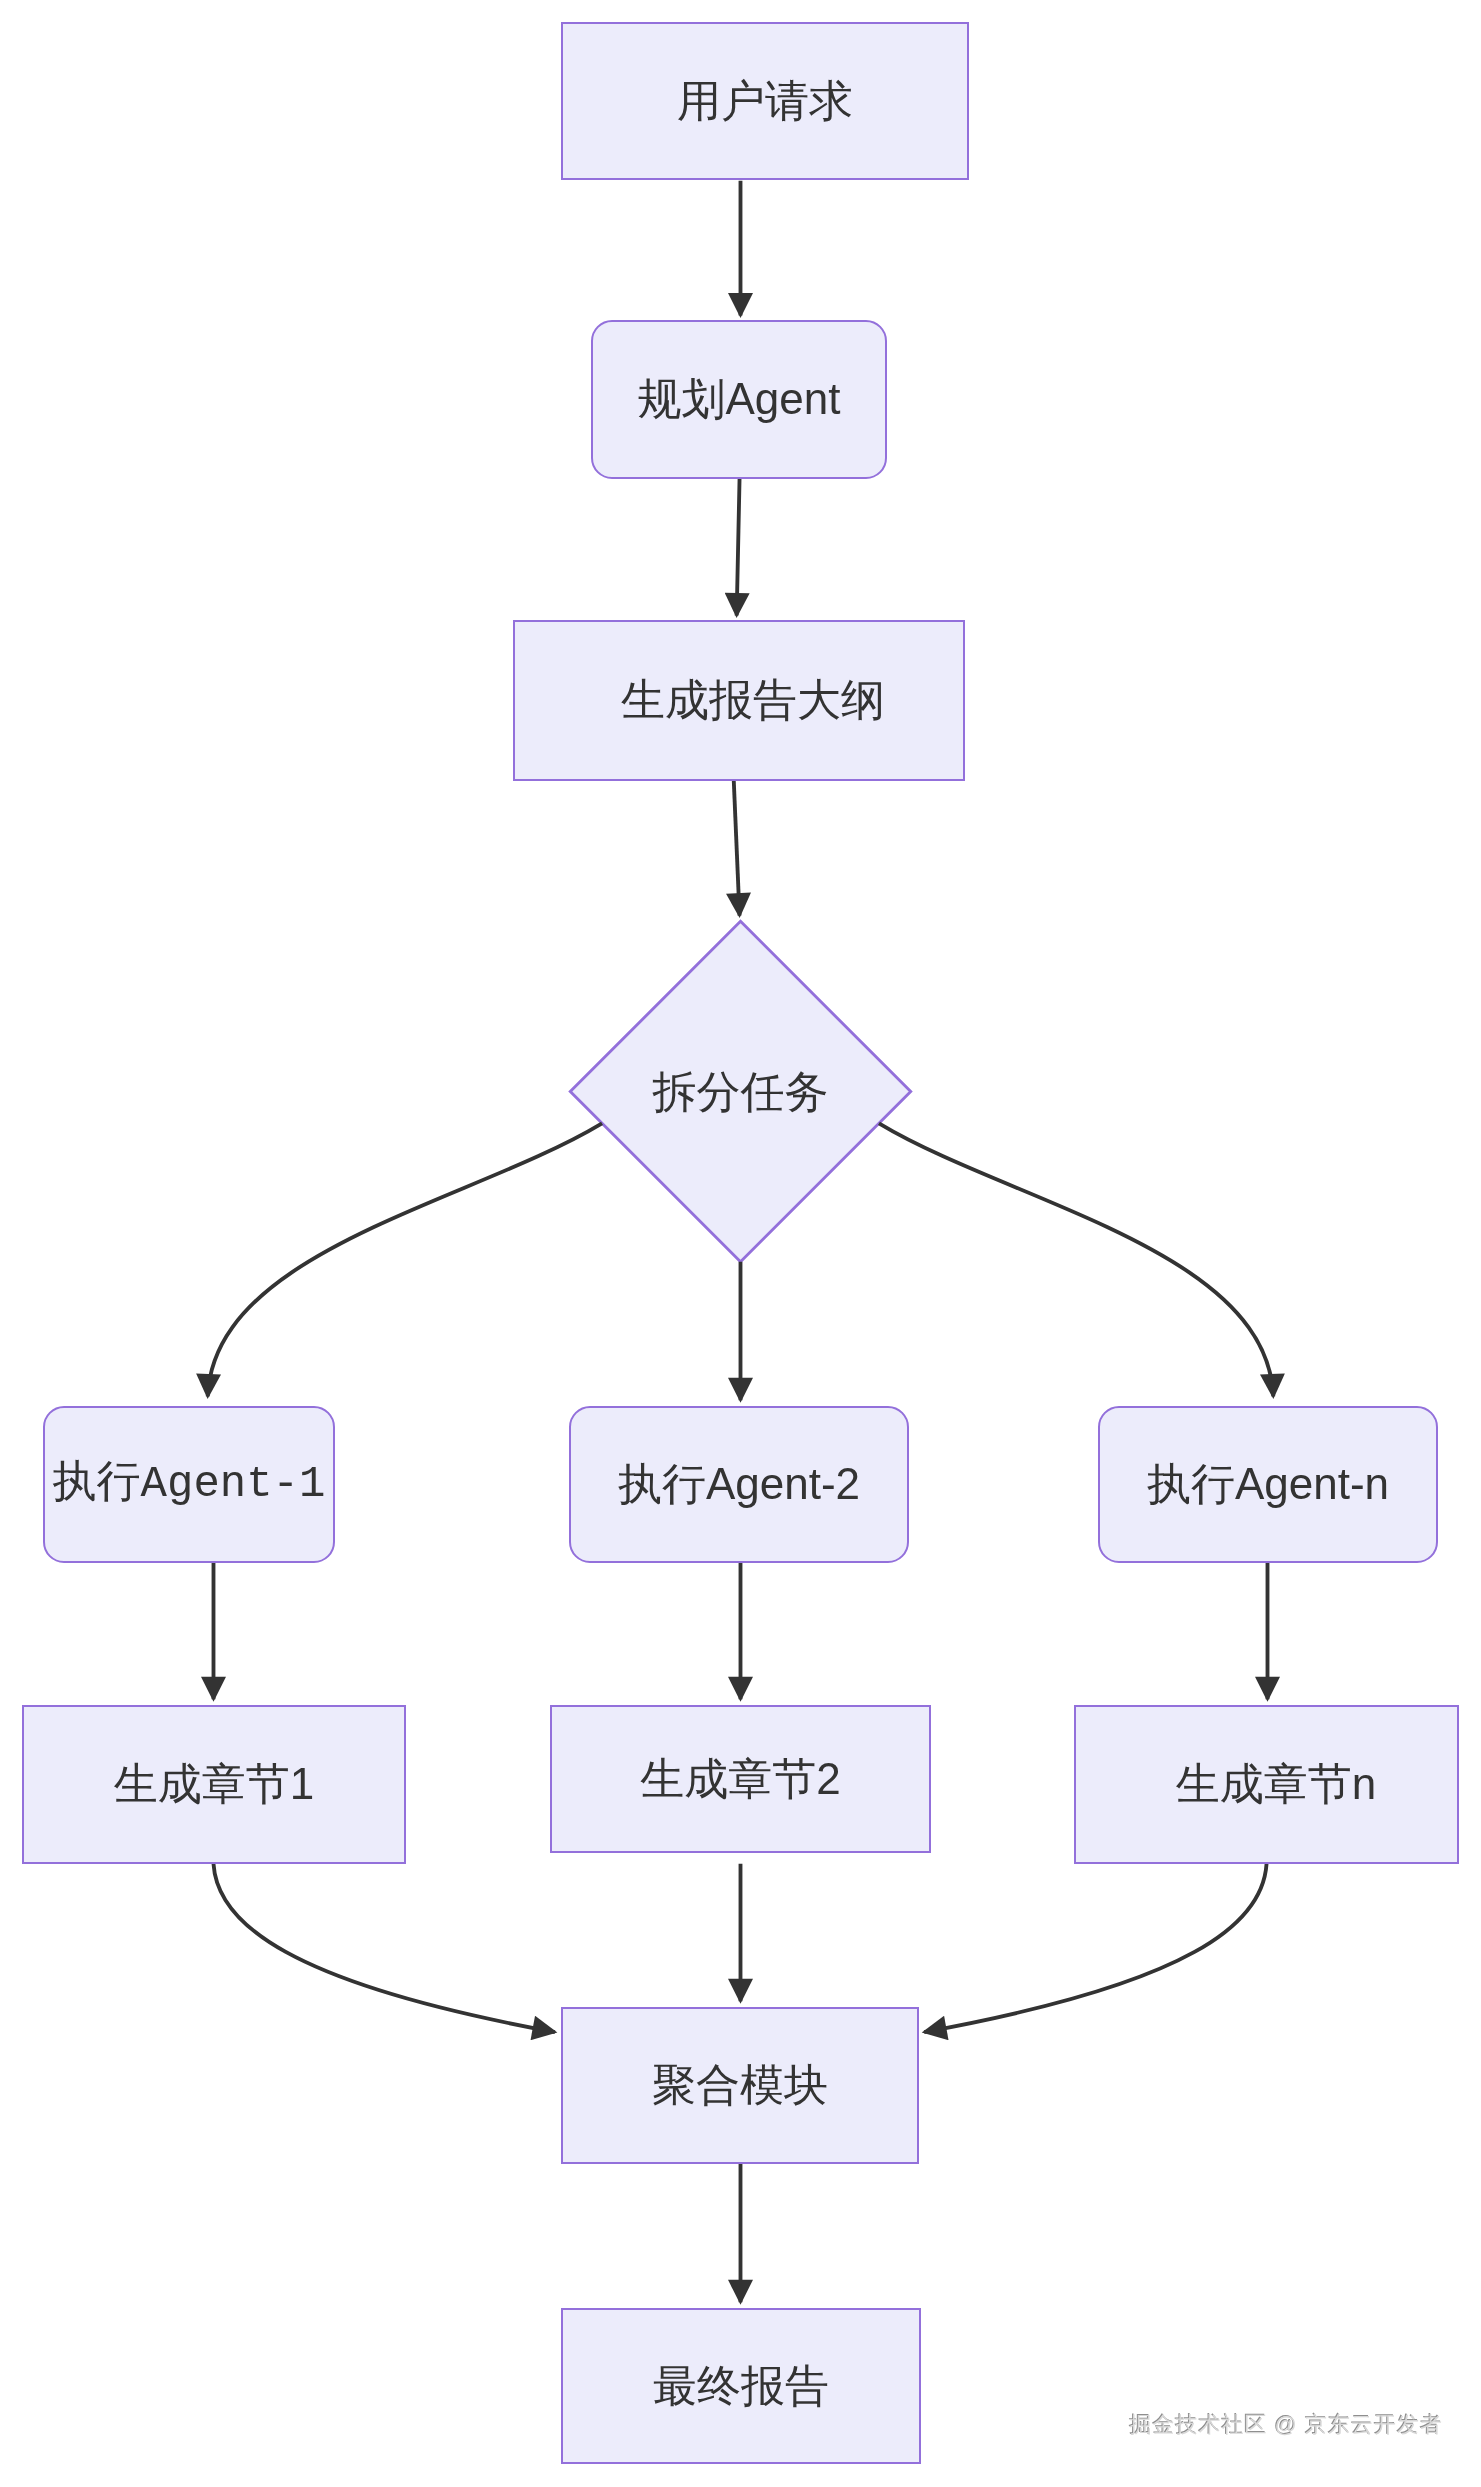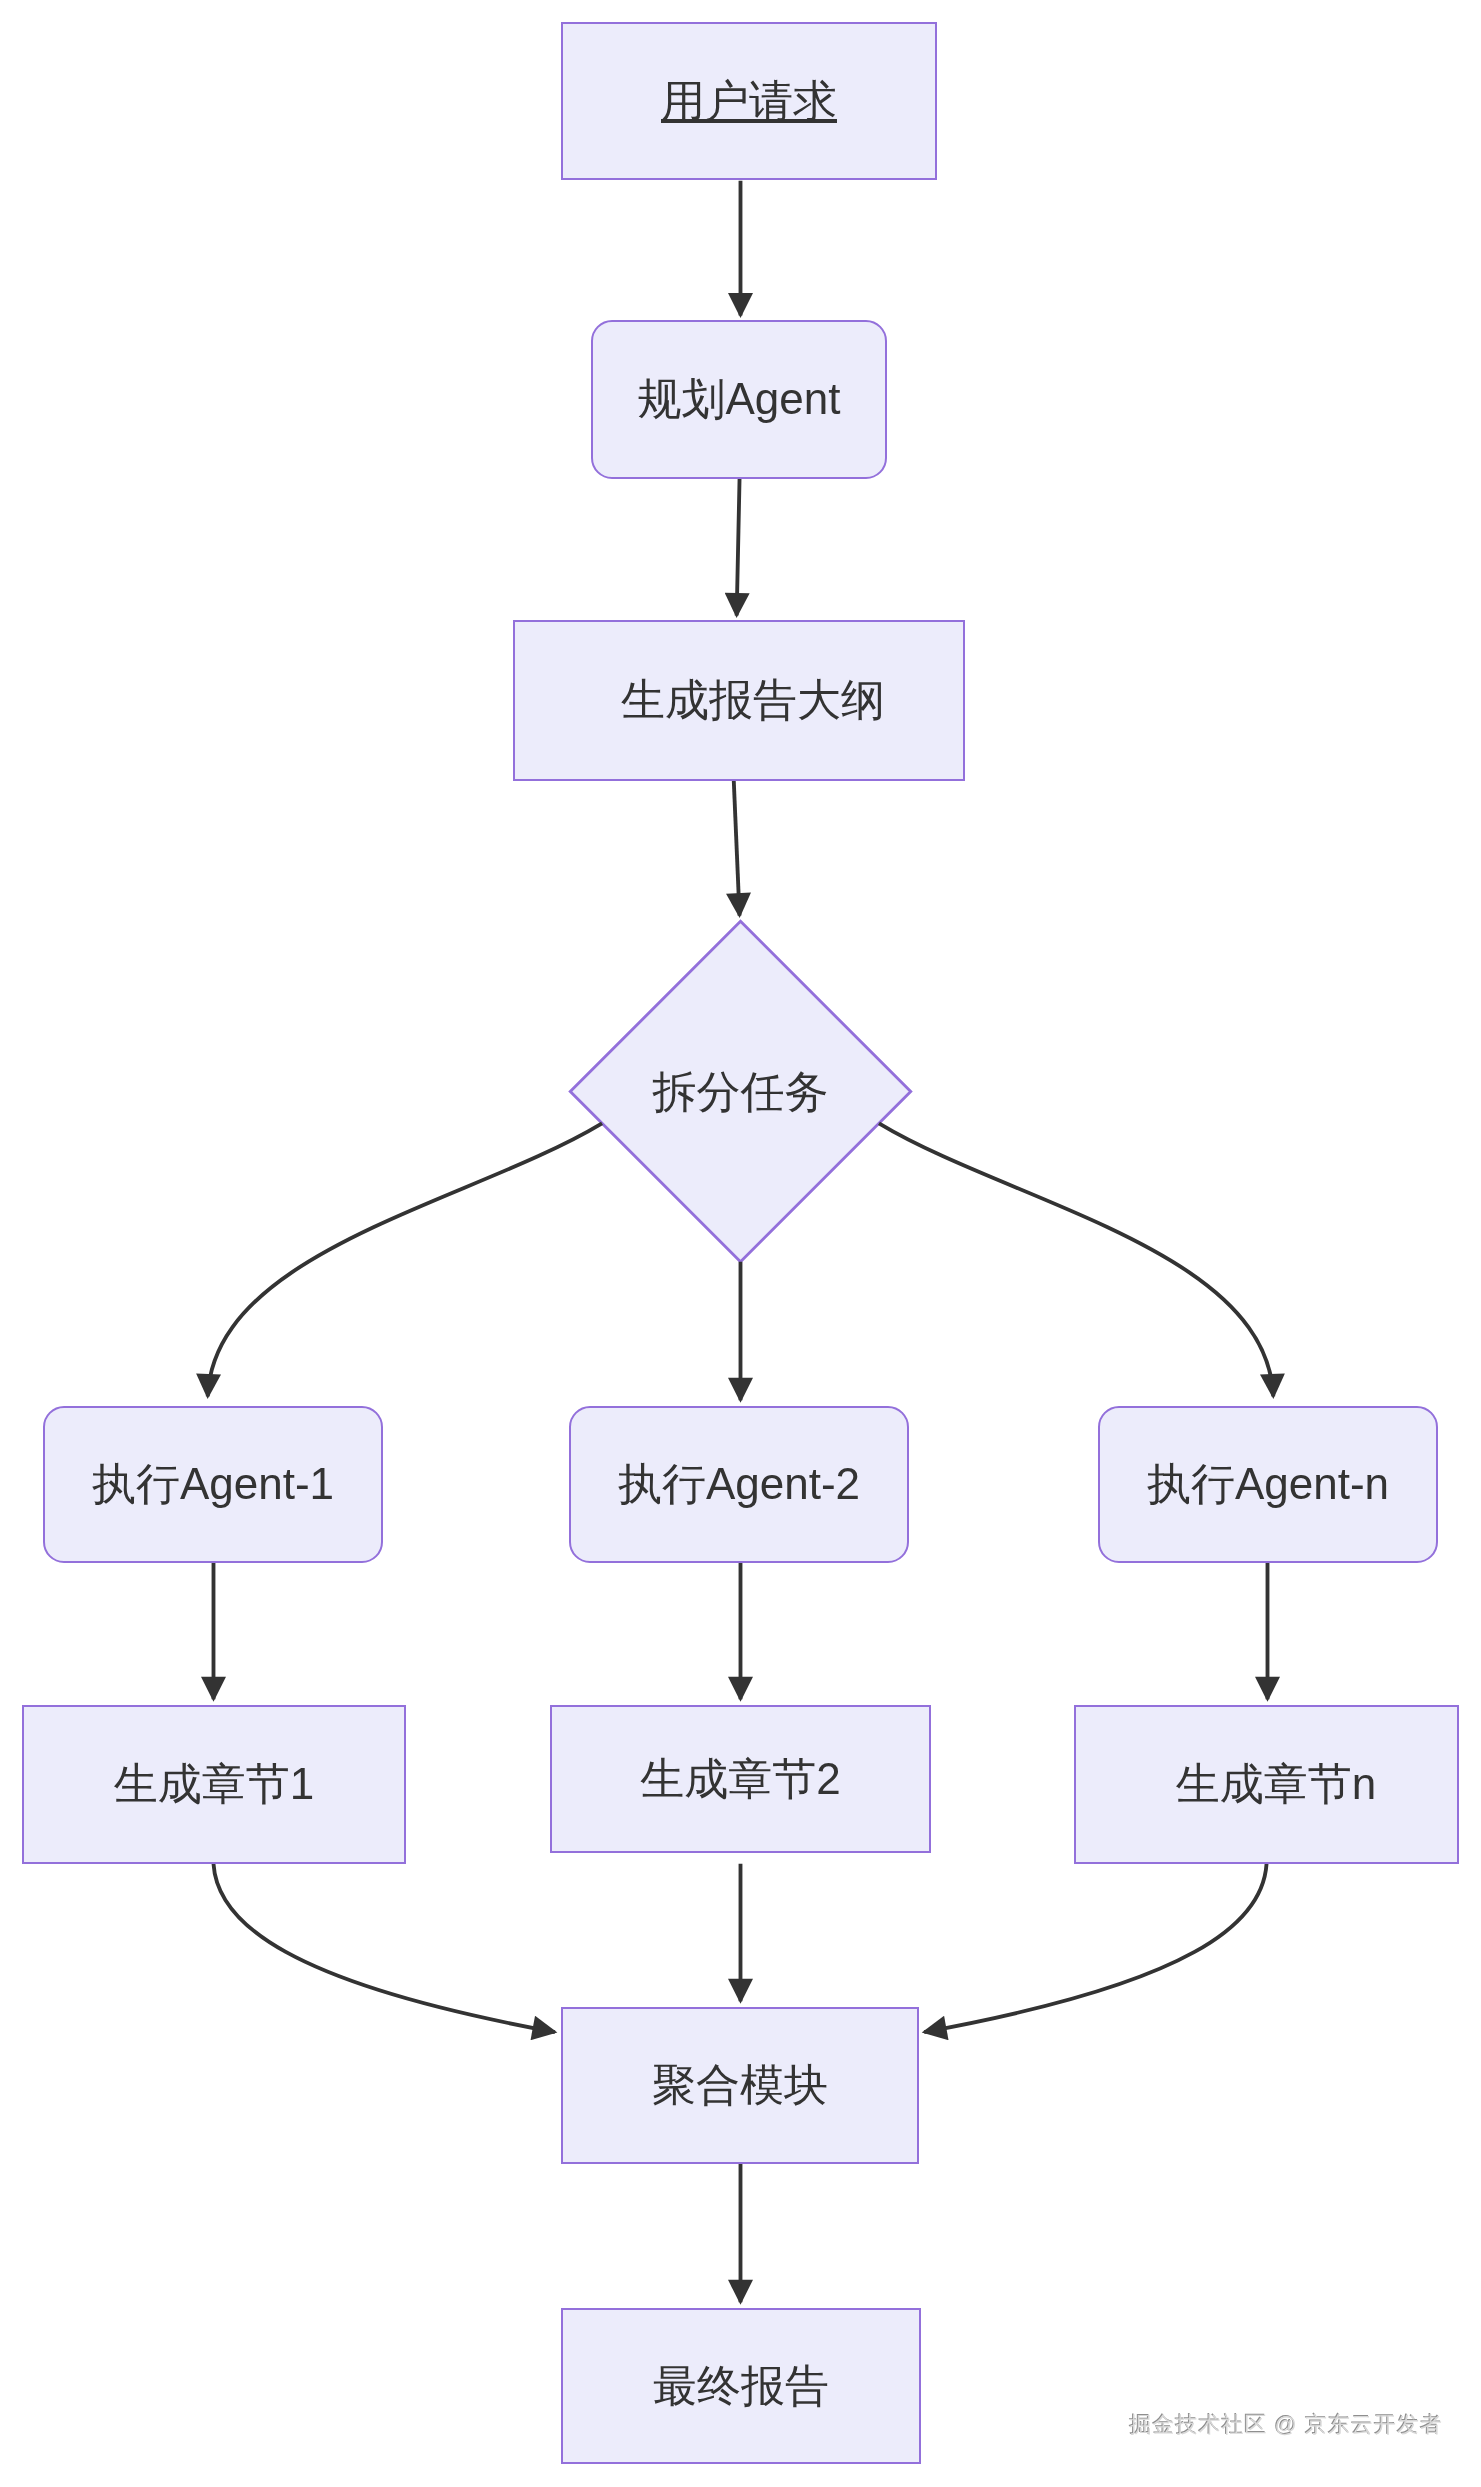--- a/index.html
+++ b/index.html
@@ -77,37 +77,37 @@
     <path class="edge" d="M 914 1168 C 1050 1250, 1318 1300, 1324 1452" marker-end="url(#arrow)"></path>
     <path class="edge" d="M 222 1625 L 222 1767" marker-end="url(#arrow)"></path>
     <path class="edge" d="M 770 1625 L 770 1767" marker-end="url(#arrow)"></path>
     <path class="edge" d="M 1318 1625 L 1318 1767" marker-end="url(#arrow)"></path>
     <path class="edge" d="M 222 1938 C 226 2000, 300 2062, 577 2113" marker-end="url(#arrow)"></path>
     <path class="edge" d="M 770 1938 L 770 2081" marker-end="url(#arrow)"></path>
     <path class="edge" d="M 1317 1938 C 1313 2000, 1240 2062, 961 2113" marker-end="url(#arrow)"></path>
     <path class="edge" d="M 770 2250 L 770 2394" marker-end="url(#arrow)"></path>
   </svg>
 
-  <div class="node" style="left:561px; top:22px; width:376px; height:158px;text-decoration:underline;">
+  <div class="node" style="left:561px; top:22px; width:408px; height:158px;">
     <span>用户请求</span>
   </div>
 
   <div class="node rounded" style="left:591px; top:320px; width:296px; height:159px;">
     <span>规划Agent</span>
   </div>
 
   <div class="node" style="left:513px; top:620px; width:452px; height:161px;padding-left:28px;">
     <span>生成报告大纲</span>
   </div>
 
   <div class="node diamond-label" style="left:625px; top:1063px; width:231px; height:58px;">
     <span>拆分任务</span>
   </div>
 
-  <div class="node rounded" style="left:43px; top:1406px; width:340px; height:157px;">
+  <div class="node rounded" style="left:43px; top:1406px; width:292px; height:157px;font-family:Liberation Mono, monospace;">
     <span>执行Agent-1</span>
   </div>
 
   <div class="node rounded" style="left:569px; top:1406px; width:340px; height:157px;">
     <span>执行Agent-2</span>
   </div>
 
   <div class="node rounded" style="left:1098px; top:1406px; width:340px; height:157px;">
     <span>执行Agent-n</span>
   </div>

